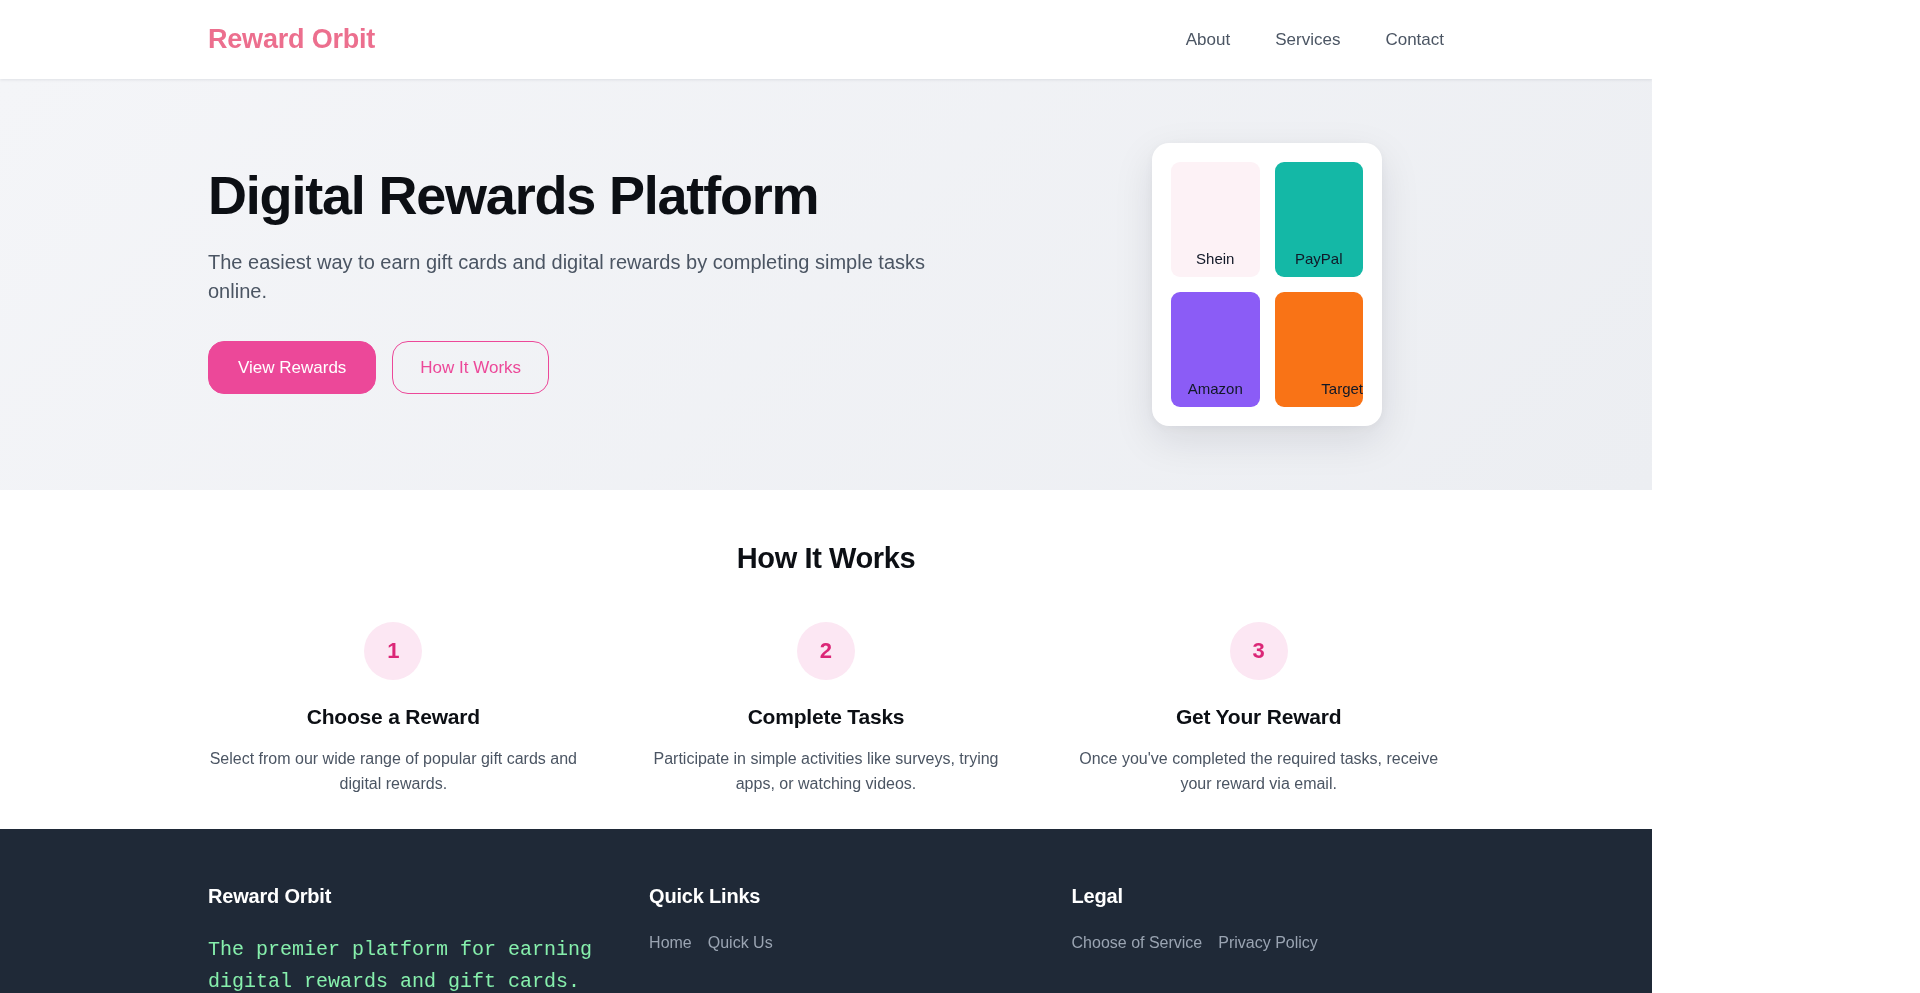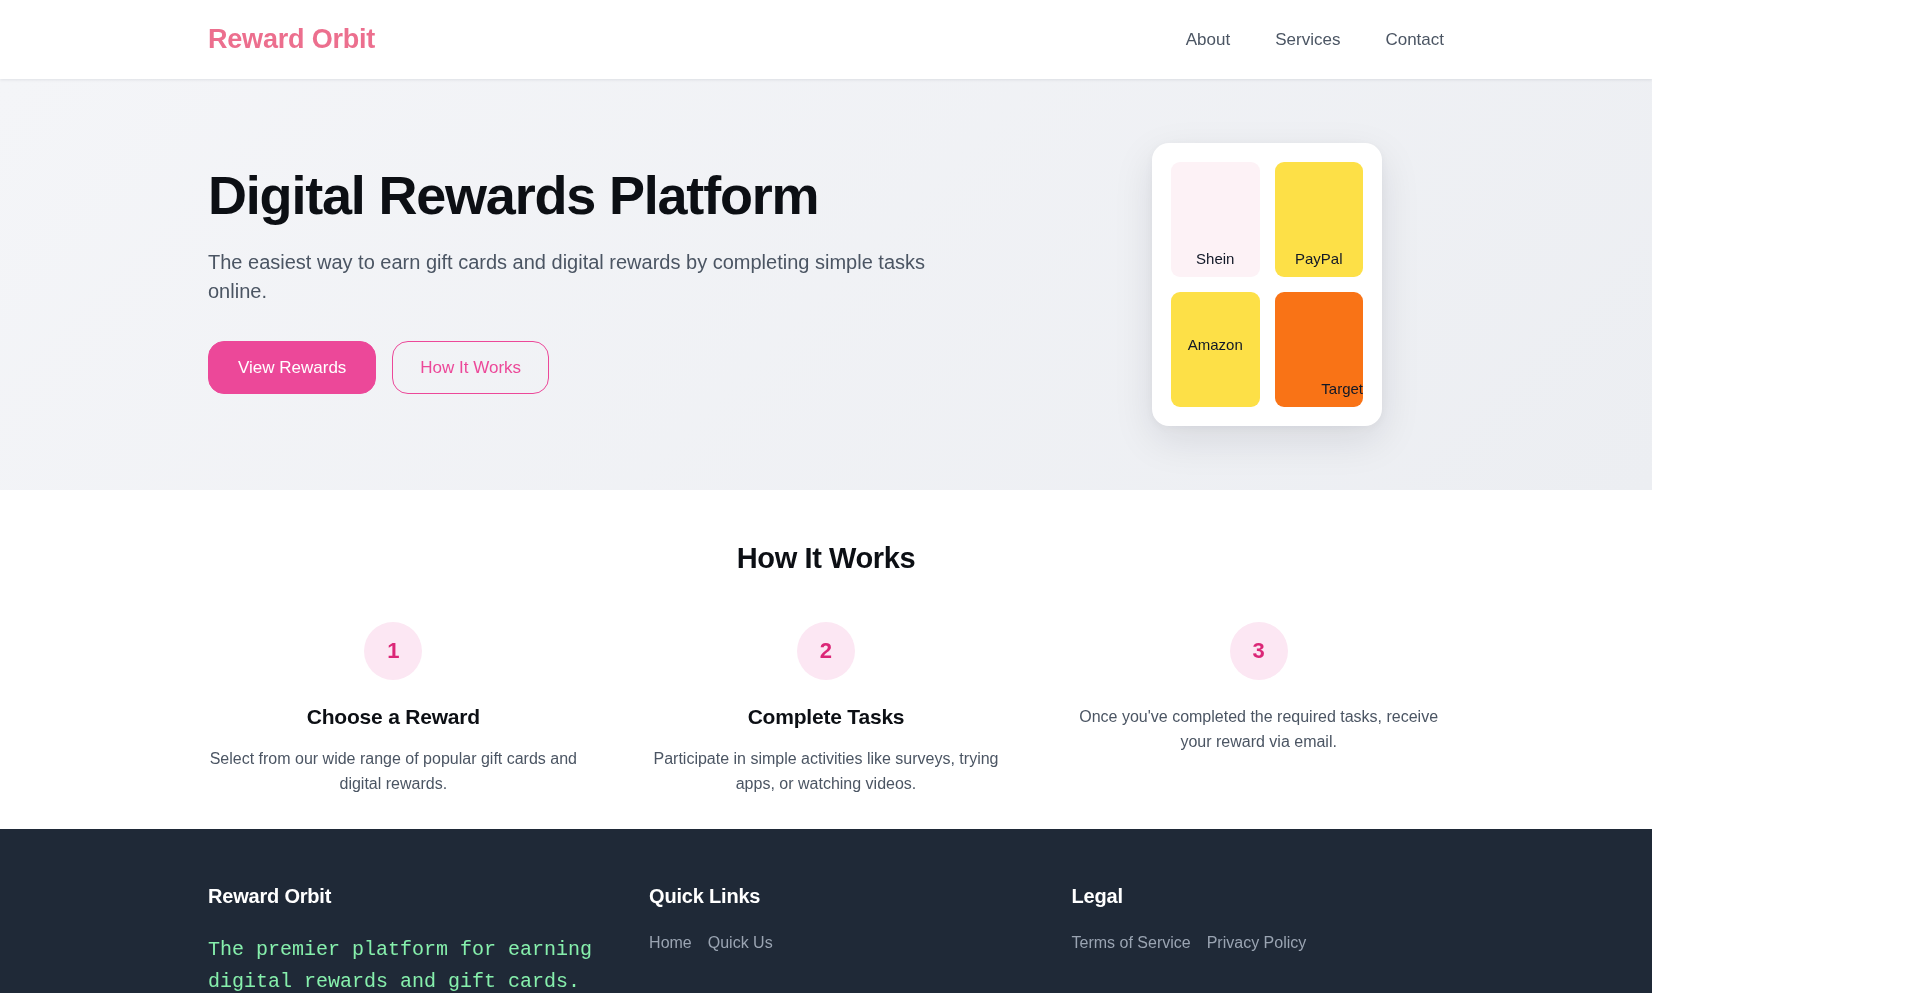--- a/index.html
+++ b/index.html
@@ -268,24 +268,24 @@
           <button class="btn btn-primary">View Rewards</button>
           <button class="btn btn-outline">How It Works</button>
         </div>
       </div>
 
       <div class="hero-visual">
         <div class="reward-panel">
           <div class="reward-tile" style="background: rgb(253, 242, 246);">
             <span class="reward-tile-label">Shein</span>
           </div>
-          <div class="reward-tile" style="background: #fde047;">
+          <div class="reward-tile" style="background: #14b8a6;">
             <span class="reward-tile-label">PayPal</span>
           </div>
-          <div class="reward-tile" style="background: #fde047; align-items: center;">
+          <div class="reward-tile" style="background: #8b5cf6;">
             <span class="reward-tile-label">Amazon</span>
           </div>
           <div class="reward-tile" style="background: #f97316; justify-content: flex-end;">
             <span class="reward-tile-label">Target</span>
           </div>
         </div>
       </div>
 
     </div>
   </section>
@@ -301,20 +301,21 @@
       </div>
 
       <div class="step">
         <div class="step-badge">2</div>
         <h3 class="step-title">Complete Tasks</h3>
         <p class="step-desc">Participate in simple activities like surveys, trying apps, or watching videos.</p>
       </div>
 
       <div class="step">
         <div class="step-badge">3</div>
+        <h3 class="step-title">Get Your Reward</h3>
         <p class="step-desc">Once you've completed the required tasks, receive your reward via email.</p>
       </div>
 
     </div>
   </section>
 
   <footer class="site-footer">
     <div class="footer-grid">
 
       <div class="footer-col">
@@ -327,21 +328,21 @@
         <ul class="footer-links">
           <li><a class="footer-link">Home</a></li>
           <li><a class="footer-link">Quick Us</a></li>
 
         </ul>
       </div>
 
       <div class="footer-col">
         <div class="footer-heading">Legal</div>
         <ul class="footer-links">
-          <li><a class="footer-link">Terms of Service</a></li>
+          <li><a class="footer-link">Choose of Service</a></li>
           <li><a class="footer-link">Privacy Policy</a></li>
 
         </ul>
       </div>
 
     </div>
   </footer>
 
 </div>
 

